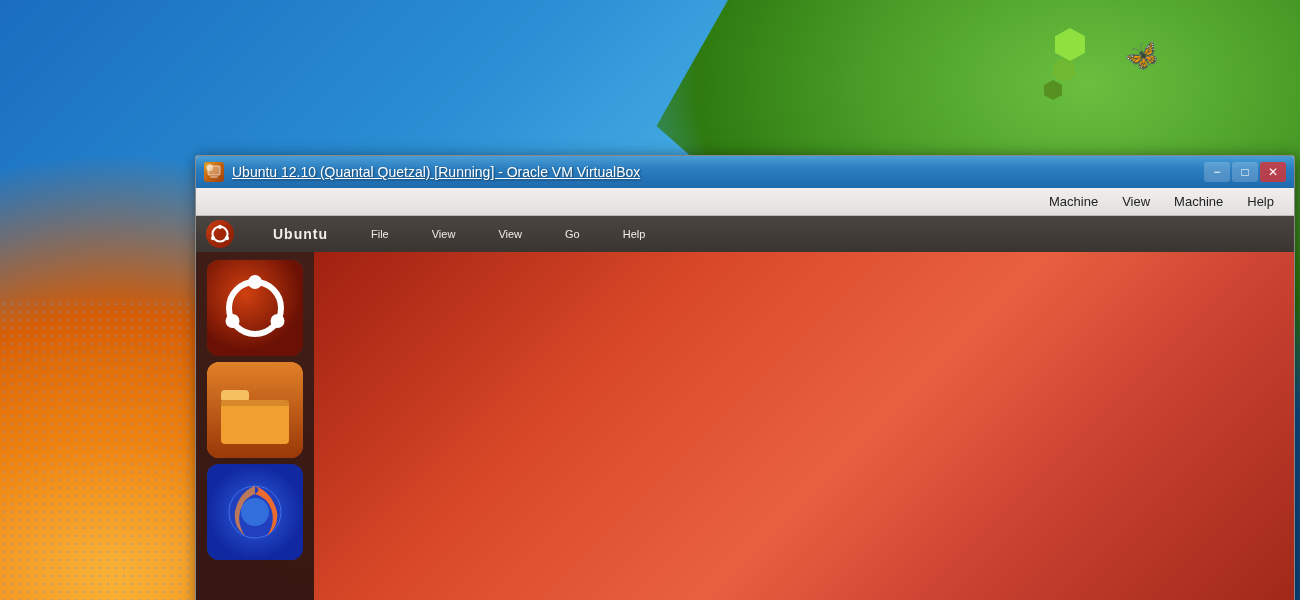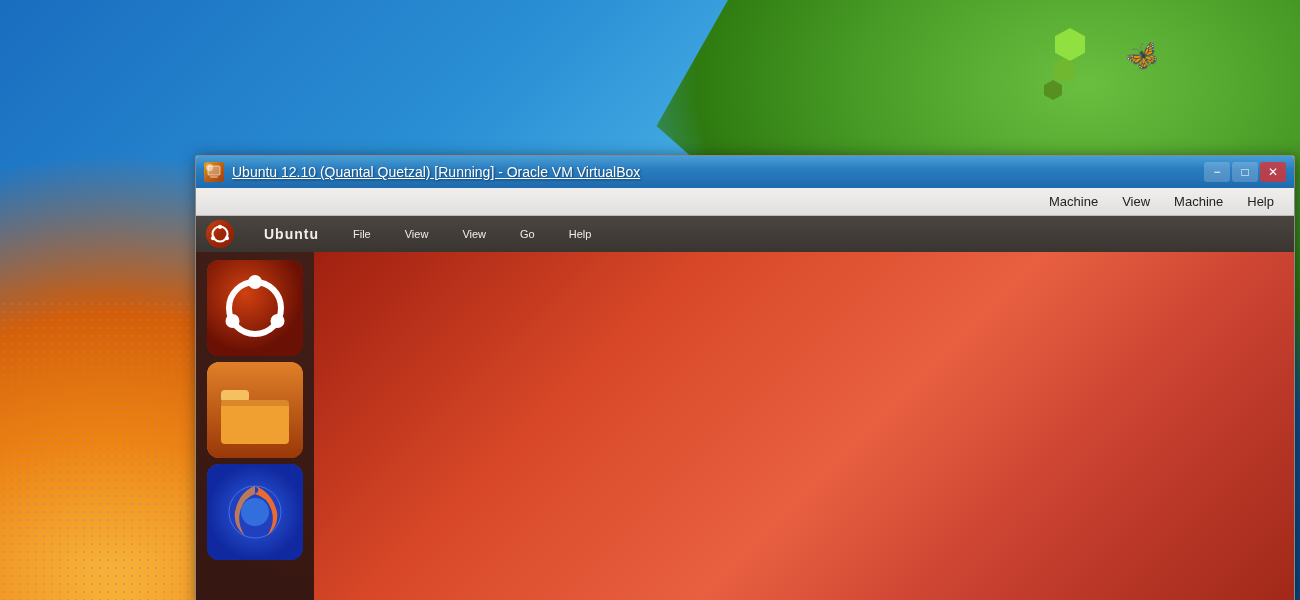--- a/index.html
+++ b/index.html
@@ -218,21 +218,21 @@
       overflow: hidden;
     }
 
     
     .ubuntu-menubar {
       background: linear-gradient(180deg, #4a4540 0%, #3a3530 100%);
       height: 36px;
       display: flex;
       align-items: center;
       padding: 0 10px;
-      gap: 10px;
+      gap: 19px;
     }
 
     .ubuntu-logo {
       width: 28px;
       height: 28px;
       background: linear-gradient(135deg, #d04010 0%, #a02808 50%, #8a1e08 100%);
       border-radius: 50%;
       display: flex;
       align-items: center;
       justify-content: center;

